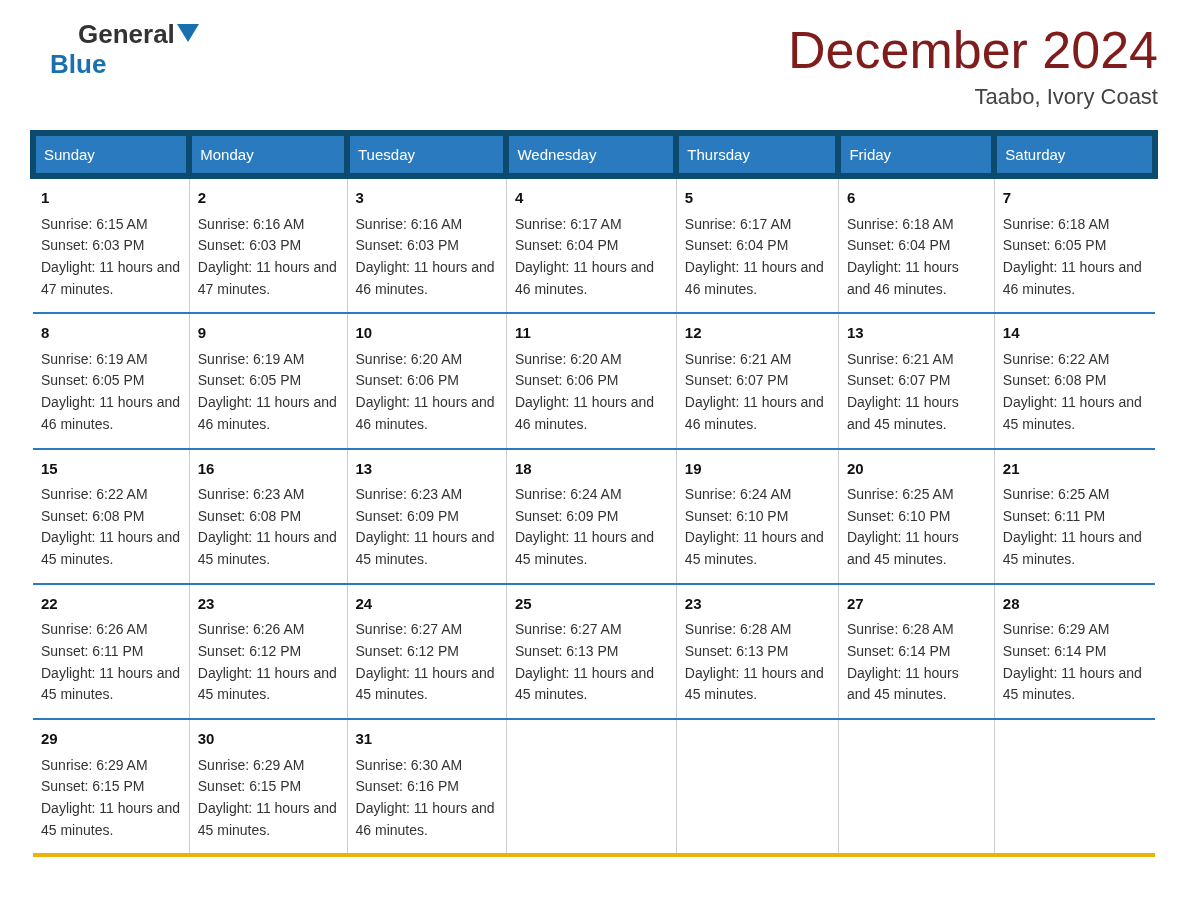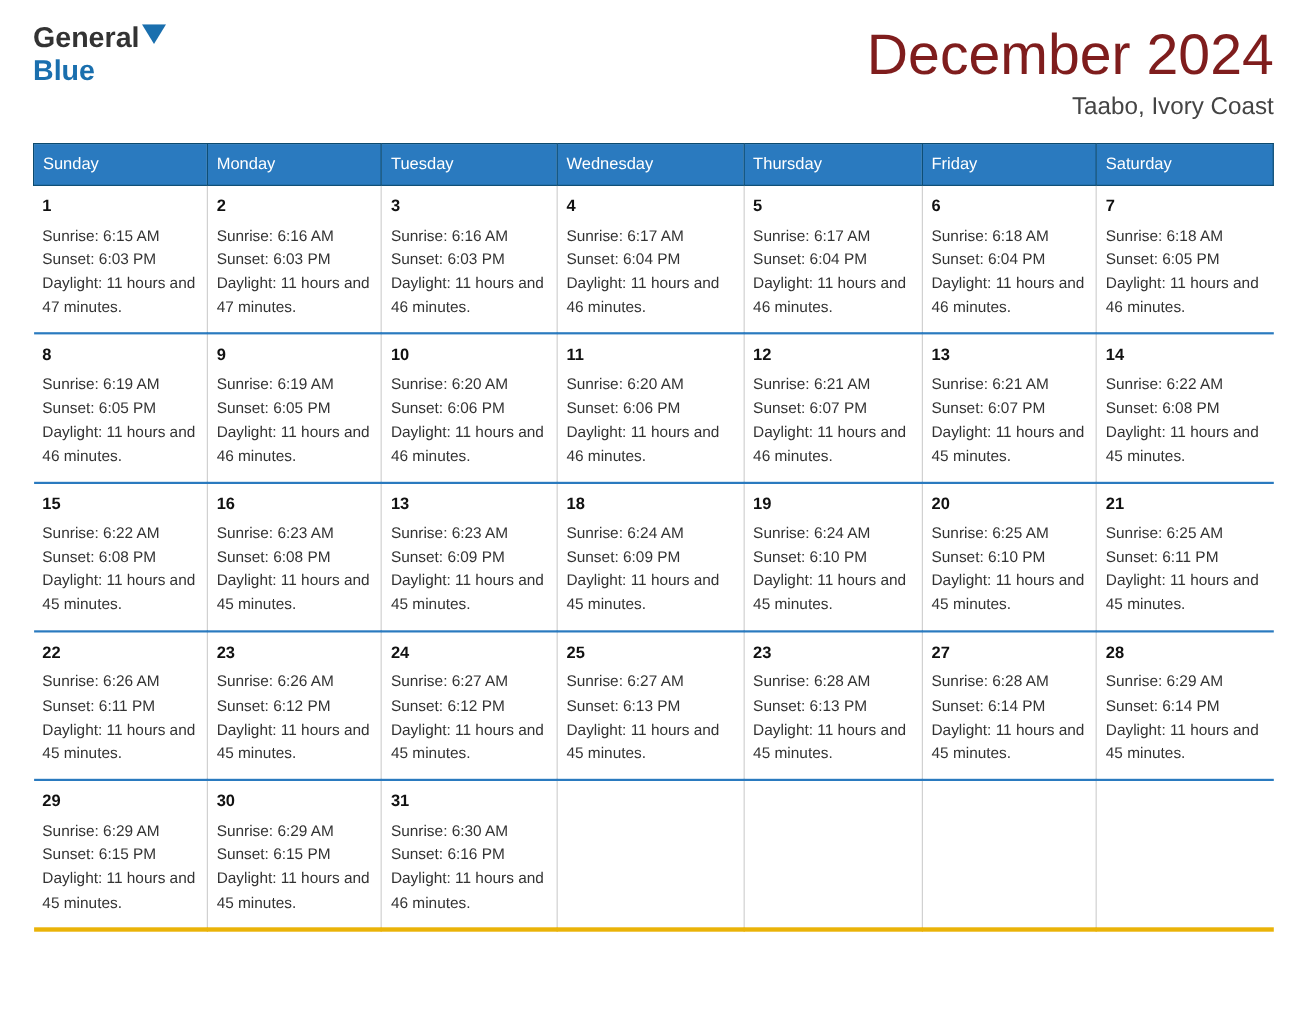--- a/index.html
+++ b/index.html
@@ -23,20 +23,21 @@
     .logo-text {
       font-size: 26px;
       font-weight: bold;
       color: #333;
       line-height: 1.1;
     }
     .logo-line2 {
       font-size: 26px;
       font-weight: bold;
       color: #1a6fae;
+      margin-left: 20px;
     }
     .title-block {
       text-align: right;
     }
     .page-title {
       font-size: 52px;
       font-weight: normal;
       color: #7f1d1d;
     }
     .subtitle {
@@ -49,21 +50,21 @@
       border-collapse: collapse;
       font-size: 13.5px;
     }
     thead tr th {
       background-color: #2a7abf;
       color: #fff;
       padding: 10px 8px;
       text-align: left;
       font-size: 15px;
       font-weight: normal;
-      border: 1px solid #0c4a6e;
+      border: 6px solid #0c4a6e;
     }
     tbody tr {
       border-bottom: 2px solid #2a7abf;
     }
     tbody tr td {
       vertical-align: top;
       padding: 8px 8px 12px 8px;
       border-left: 1px solid #ccc;
       border-right: 1px solid #ccc;
       min-height: 90px;
@@ -93,21 +94,21 @@
     }
     .empty-cell {
       background: #fff;
     }
   </style>
 </head>
 <body>
 
 <div class="header">
   <div class="logo">
-    <div style="display:flex; align-items:flex-start;">
+    <div style="display:flex; align-items:center;margin-left:48px;">
       <span class="logo-text">General</span>
       <span style="display:inline-block; margin-left:2px; margin-top:2px;">
         <svg width="22" height="18" viewBox="0 0 22 18">
           <polygon points="0,0 22,0 11,18" fill="#1a6fae"></polygon>
         </svg>
       </span>
     </div>
     <div class="logo-line2">Blue</div>
   </div>
   <div class="title-block">

